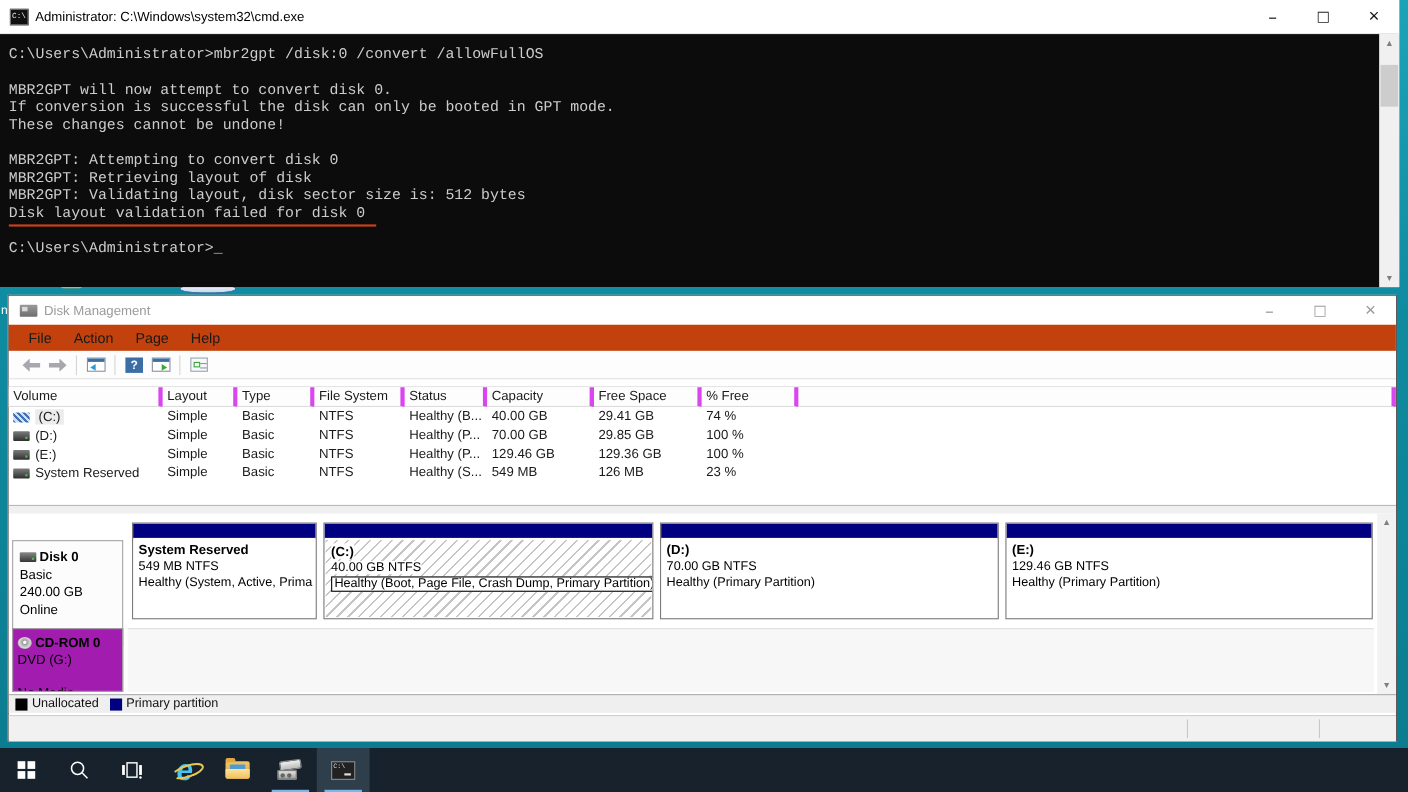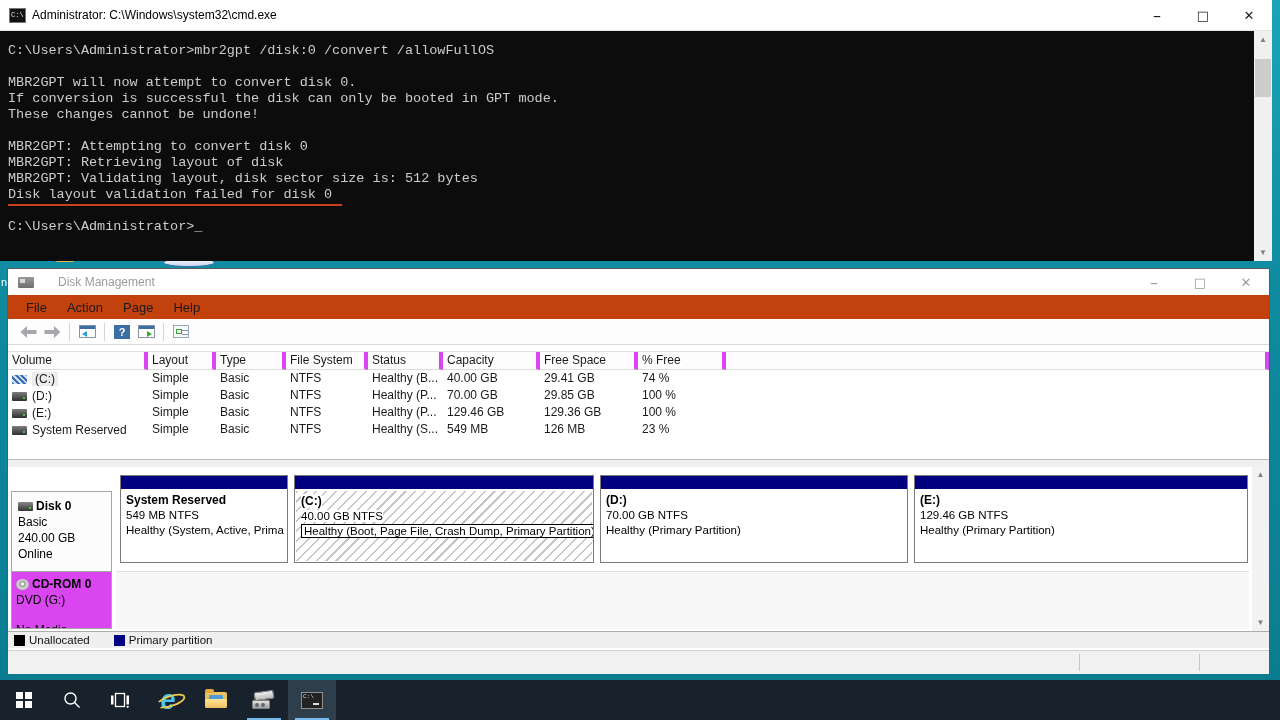--- a/index.html
+++ b/index.html
@@ -38,21 +38,21 @@
 
   
   .desk-frag-ellipse { position:absolute; left:163px; top:258px; width:52px; height:9px;
     background:linear-gradient(#f4f8ff,#c9d6ea); border:1px solid #3a6ab0; border-radius:50%; }
   .desk-frag-yellow { position:absolute; left:55px; top:256px; width:20px; height:6px;
     background:#d9b94d; border-radius:3px; }
   .desk-frag-letter { position:absolute; left:1px; top:276px; color:#fff; font-size:11px; }
 
   
   #dm-window { left:7px; top:268px; width:1263px; height:406px; }
-  #dm-window .titlebar { height:26px;gap:18px; }
+  #dm-window .titlebar { height:26px; }
   .dm-title-icon { width:16px; height:11px; margin-left:10px; position:relative;
      background:linear-gradient(#9a9a9a,#6e6e6e); border-radius:1px; }
   .dm-title-icon:before { content:""; position:absolute; left:2px; top:2px; width:5px; height:4px; background:#d9d9d9; }
   #dm-window .win-btn { height:26px; }
 
   .menubar { height:24px; display:flex; align-items:center; background:#c2410c; font-size:13px; color:#1a1a1a; }
   .menu-item { padding:3px 10px; }
   .menu-item:first-child { margin-left:8px; }
 
   .toolbar { height:26px; background:#fdfdfd; border-bottom:1px solid #d9d9d9;
@@ -110,28 +110,28 @@
   .partition .pbody { padding:3px 5px; font-size:11.5px; line-height:15px; white-space:nowrap; }
   .partition .pname { font-weight:bold; font-size:12px; }
   .partition.selected .pbody { position:absolute; left:1px; right:1px; top:15px; bottom:1px;
       background:repeating-linear-gradient(135deg, rgba(90,90,90,.35) 0 1.5px, rgba(255,255,255,0) 1.5px 7px), #fff;
       padding:3px 5px; }
   .partition.selected .pbody span { background:#fff; }
   .partition.selected .pstatus span { border:1px solid #000; padding:0 2px; }
   .p-sysres { width:168px; } .p-c { width:300px; } .p-d { width:308px; } .p-e { width:334px; }
 
   .cdrom-row { position:absolute; left:3px; top:104px; right:20px; height:58px; }
-  .cdrom-info { position:absolute; left:0; top:0; width:101px; height:100%; background:#d946ef;
+  .cdrom-info { position:absolute; left:0; top:0; width:101px; height:100%; background:#a21caf;
                 border:1px solid #a5a5a5; padding:4px 0 0 4px; font-size:12px; line-height:16px; overflow:hidden; }
   .cdrom-body { position:absolute; left:105px; top:0; right:0; height:100%; background:#f7f7f7; border-top:1px solid #e0e0e0; }
   .cd-line3 { margin-top:14px; }
 
   
   .legend { position:absolute; left:0; top:362px; width:100%; height:17px; background:#efefef;
-            border-top:1px solid #adadad; display:flex; gap:24px; padding-left:6px;
+            border-top:1px solid #adadad; display:flex; gap:10px; padding-left:6px;
             font-size:11.5px; color:#111; }
   .legend-item { display:flex; align-items:center; gap:4px; }
   .swatch { width:11px; height:11px; display:inline-block; }
   .swatch.unalloc { background:#000; }
   .swatch.primary { background:#000080; }
   .statusbar { position:absolute; left:0; top:381px; width:100%; height:24px; background:#f1f1f1; border-top:1px solid #cfcfcf; }
   .sb-sep { position:absolute; top:3px; bottom:3px; width:1px; background:#c8c8c8; }
   .sb-sep.s1 { left:1071px; } .sb-sep.s2 { left:1191px; }
 
   

